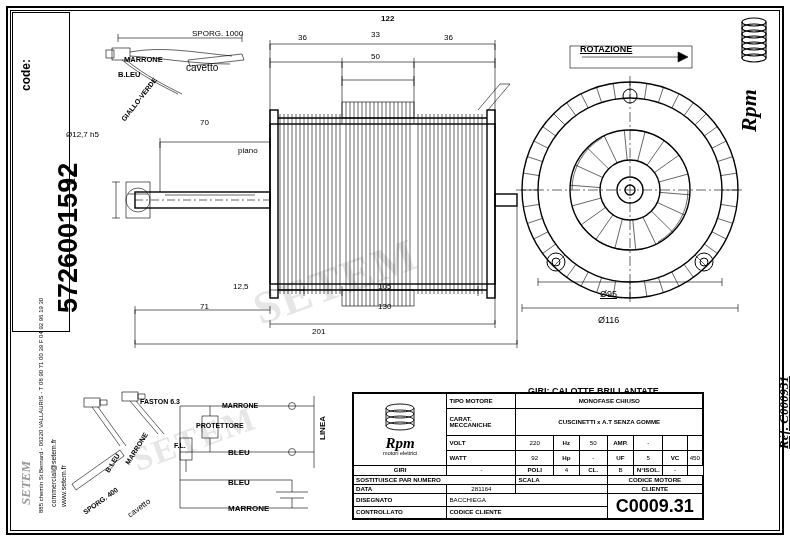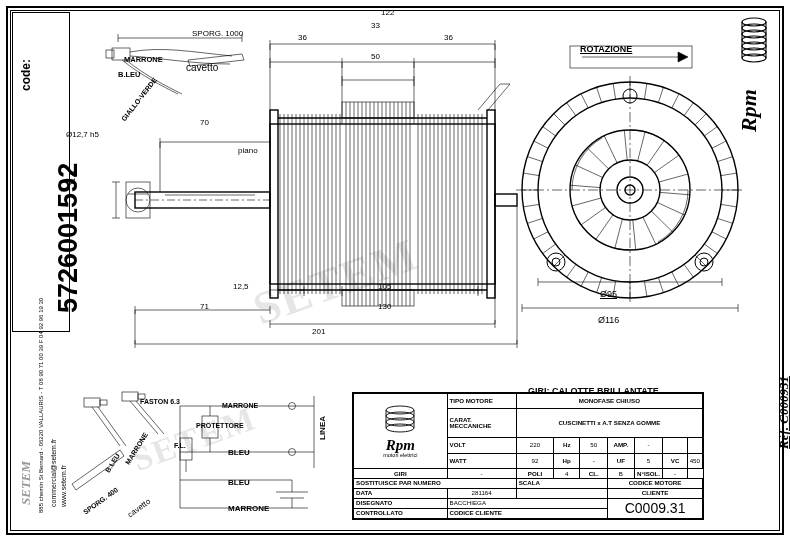--- a/index.html
+++ b/index.html
@@ -241,23 +241,23 @@
 
       <line x1="55" y1="330" x2="437" y2="330"></line>
       <line x1="55" y1="326" x2="55" y2="334"></line>
       <line x1="437" y1="326" x2="437" y2="334"></line>
       <line x1="55" y1="296" x2="55" y2="330"></line>
       <line x1="437" y1="192" x2="437" y2="330"></line>
       <line x1="415" y1="270" x2="415" y2="310"></line>
     </g>
   </svg>
 
-  <div class="txt" style="left:381px;top:8px;">122</div>
+  <div class="txt" style="left:381px;top:14px;font-weight:bold;">122</div>
   <div class="txt" style="left:298px;top:33px;">36</div>
-  <div class="txt" style="left:371px;top:21px;">33</div>
+  <div class="txt" style="left:371px;top:30px;">33</div>
   <div class="txt" style="left:444px;top:33px;">36</div>
   <div class="txt" style="left:371px;top:52px;">50</div>
 
   <div class="txt" style="left:200px;top:118px;">70</div>
   <div class="txt" style="left:190px;top:146px;padding-left:48px;">piano</div>
   <div class="txt" style="left:66px;top:130px;">Ø12,7 h5</div>
   <div class="txt" style="left:68px;top:186px;transform:rotate(-90deg);transform-origin:0 0;">11,8</div>
 
   <div class="txt" style="left:233px;top:282px;">12,5</div>
   <div class="txt" style="left:378px;top:282px;">105</div>
@@ -523,21 +523,21 @@
       </tr>
       <tr>
         <td class="tl">DATA</td>
         <td class="ctr">281164</td>
         <td colspan="3" class="tl"></td>
         <td colspan="4" rowspan="1" class="ctr tl">CLIENTE</td>
       </tr>
       <tr>
         <td class="tl">DISEGNATO</td>
         <td colspan="4">BACCHIEGA</td>
-        <td colspan="4" rowspan="2" class="ctr" style="font-size:14px;font-weight:normal;">C0009.31</td>
+        <td colspan="4" rowspan="2" class="ctr" style="font-size:18px;font-weight:bold;">C0009.31</td>
       </tr>
       <tr>
         <td class="tl">CONTROLLATO</td>
         <td colspan="4" class="tl">CODICE CLIENTE</td>
       </tr>
     </tbody>
       </table>
   </div>
 
 </div>

